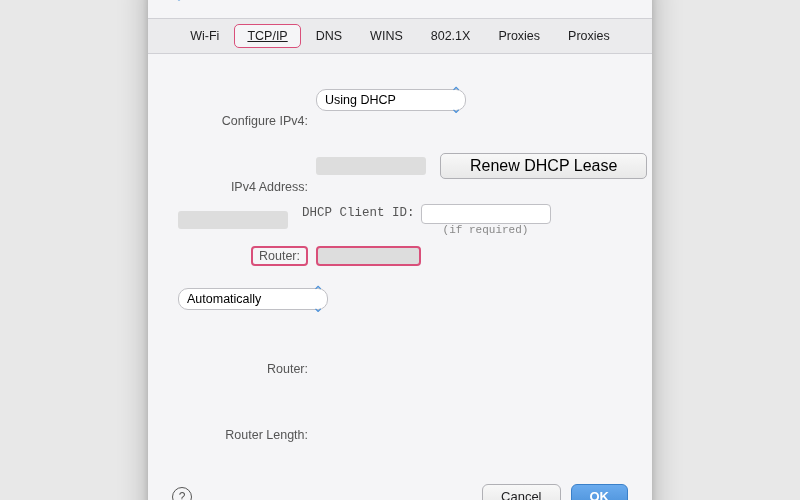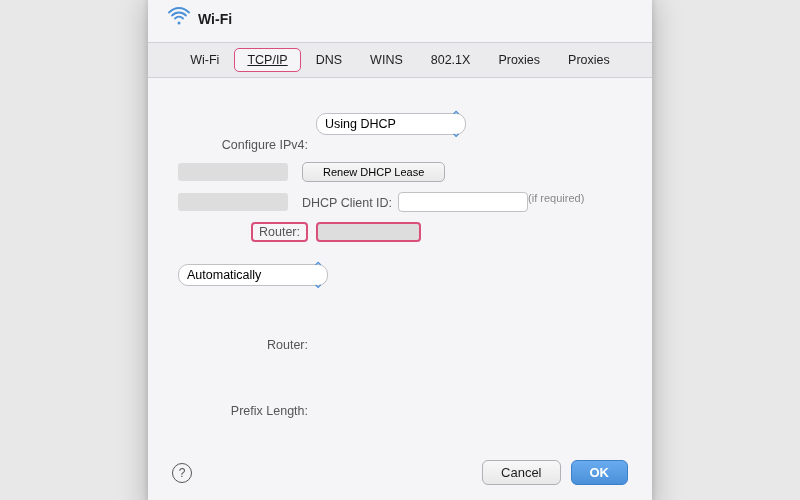--- a/index.html
+++ b/index.html
@@ -123,42 +123,43 @@
       border: 1px solid #c0c0c5;
       border-radius: 4px;
       height: 20px;
       width: 130px;
       display: inline-block;
     }
     .btn-renew {
       background: linear-gradient(to bottom, #f8f8f8, #e8e8e8);
       border: 1px solid #b0b0b5;
       border-radius: 5px;
-      padding: 3px 20px;
-      font-size: 11px;
+      padding: 3px 29px;
+      font-size: 16px;
       cursor: pointer;
       margin-left: 14px;
       white-space: nowrap;
     }
     .dhcp-section {
       display: flex;
-      align-items: center;
+      align-items: flex-start;
       margin-left: 14px;
+      font-family: Liberation Mono, monospace;
     }
     .dhcp-label-col {
       text-align: right;
       color: #555;
       font-size: 12.5px;
       margin-right: 6px;
       padding-top: 2px;
       white-space: nowrap;
     }
     .dhcp-val-col {
       display: flex;
-      flex-direction: row;
+      flex-direction: column;
     }
     .if-required {
       font-size: 11px;
       color: #888;
       text-align: center;
     }
     .router-field-box {
       background: #ddd;
       border: 2px solid #d94f7a;
       border-radius: 4px;
@@ -258,20 +259,21 @@
             <option>Using DHCP</option>
             <option>Manually</option>
             <option>Off</option>
           </select>
           <span class="select-arrow">⌃<br style="line-height:0">⌄</span>
         </div>
       </div>
     </div>
 
     <div class="form-row">
+      <span class="form-label">IPv4 Address:</span>
       <div class="form-value">
         <span class="text-field"></span>
         <button class="btn-renew">Renew DHCP Lease</button>
       </div>
     </div>
 
     <div class="form-row">
       <div class="form-value">
         <span class="text-field"></span>
         <div class="dhcp-section">
@@ -308,21 +310,21 @@
       </div>
     </div>
 
     <div class="form-row">
       <span class="form-label">Router:</span>
       <div class="form-value"></div>
     </div>
 
 
     <div class="form-row">
-      <span class="form-label">Prefix Length:</span>
+      <span class="form-label">Router Length:</span>
       <div class="form-value"></div>
     </div>
 
   </div>
 
   <div class="footer">
     <button class="help-btn">?</button>
     <div class="footer-btns">
       <button class="btn-cancel">Cancel</button>
       <button class="btn-ok">OK</button>

